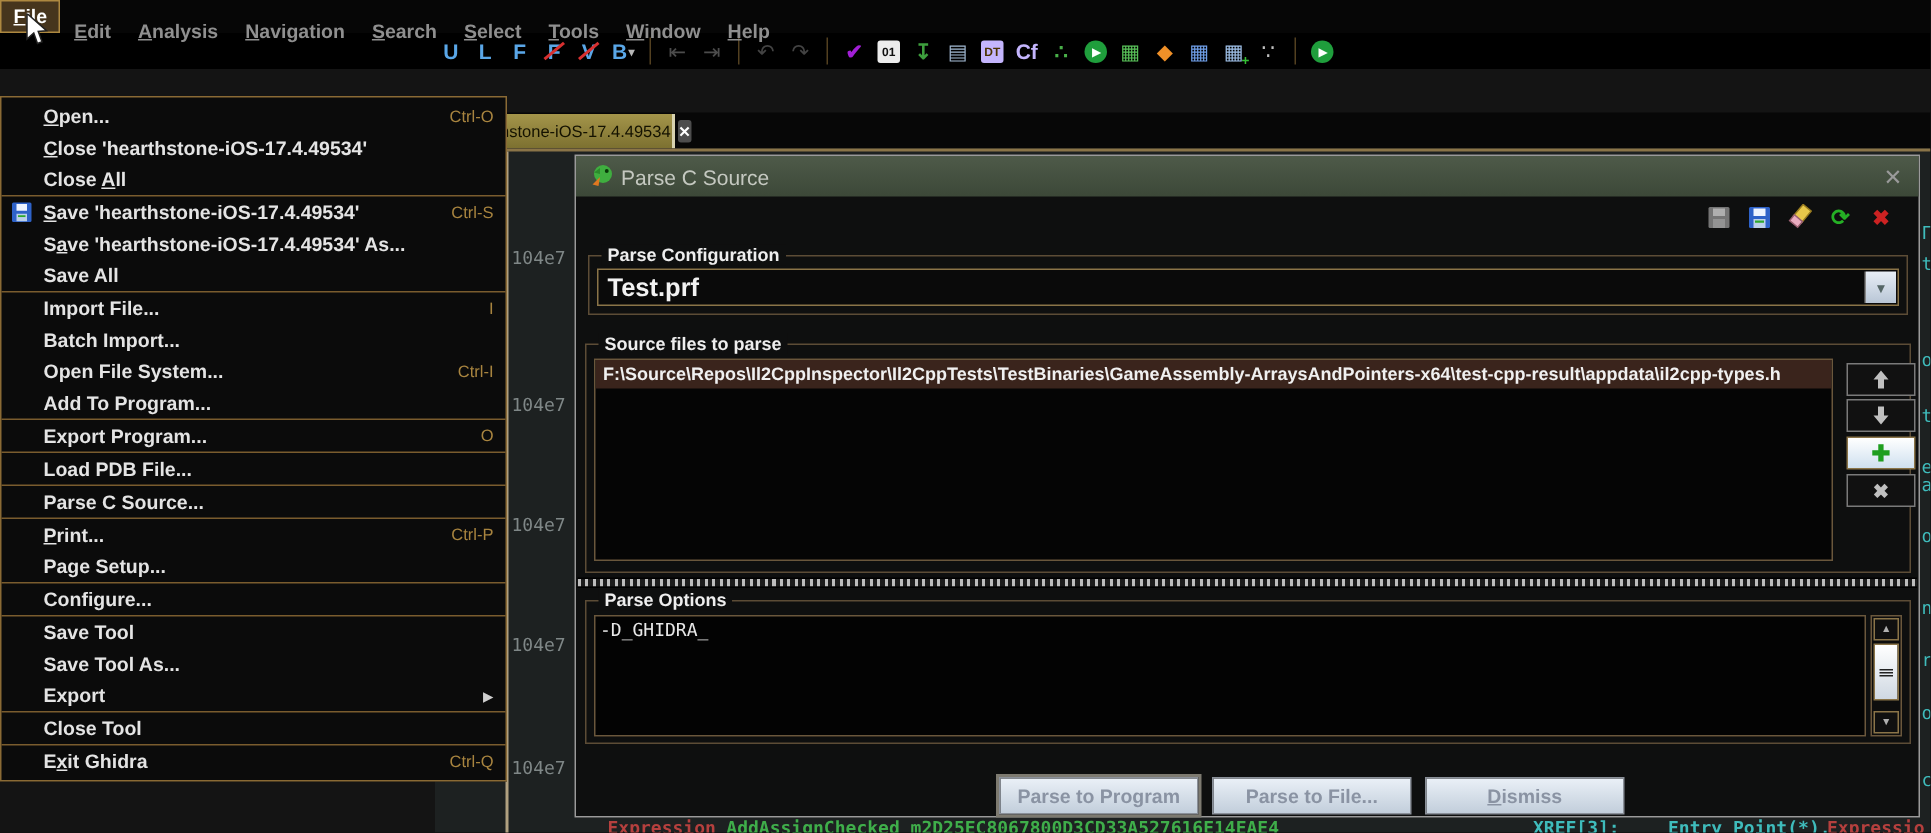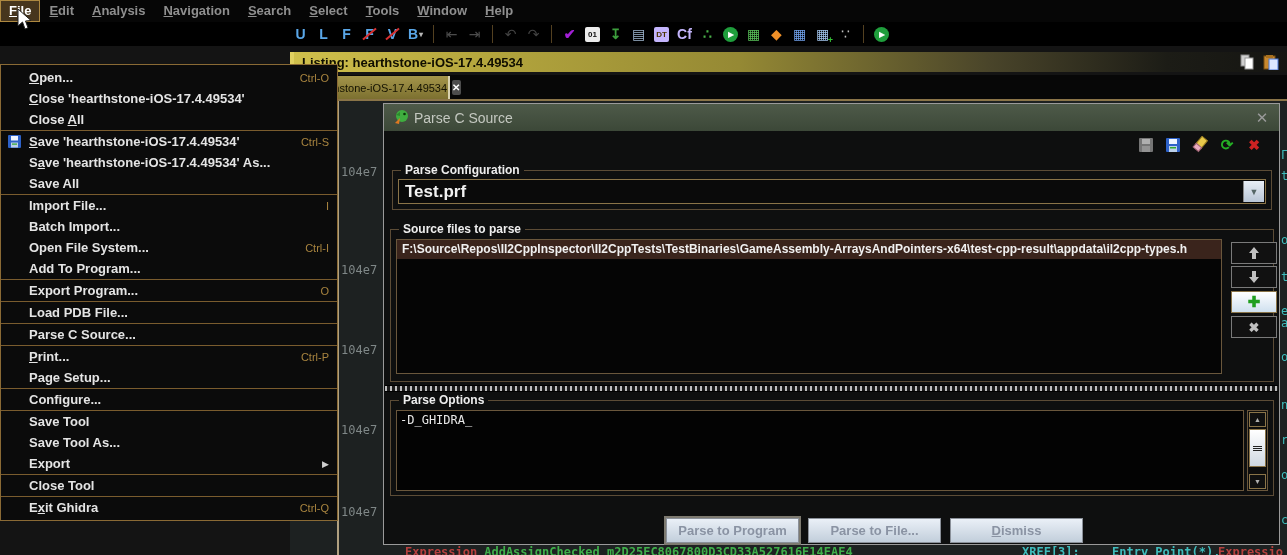--- a/index.html
+++ b/index.html
@@ -2,21 +2,21 @@
 <html><head>
 <meta charset="utf-8">
 <style>
   * { margin:0; padding:0; box-sizing:border-box; }
   html,body { width:1287px; height:555px; overflow:hidden; background:#141414;
     font-family:"Liberation Sans", sans-serif; position:relative; }
 
   
   #menubar { position:absolute; left:0; top:0; width:1287px; height:22px;
     background:#060606; display:flex; align-items:stretch; z-index:40; }
-  .mb-item { padding:3px 9px 2px; font-size:13px; font-weight:bold; color:#8f8f8f; cursor:default; }
+  .mb-item { padding:13px 9px 2px; font-size:13px; font-weight:bold; color:#8f8f8f; cursor:default; }
   .mb-item u { text-decoration:underline; }
   .mb-item.active { background:#46351d; border:1px solid #ad8840; color:#ffffff; padding:2px 8px 1px; }
 
   
   #toolbar { position:absolute; left:0; top:22px; width:1287px; height:24px;
     background:#000; display:flex; align-items:center; gap:6px; padding-left:292px; z-index:5; }
   .tb-icon { width:17px; height:17px; display:flex; align-items:center; justify-content:center;
     font-size:14px; position:relative; flex:0 0 auto; }
   .tb-icon.bold { font-weight:bold; }
   .tb-icon.disabled { opacity:.55; }
@@ -228,36 +228,20 @@
     <span class="tb-icon">
       <span style="color: rgb(192, 192, 192);">∵</span>
     </span>
     <div class="tb-sep"></div>
     <span class="tb-icon">
       <span class="tb-circle" style="background: rgb(31, 158, 60); color: rgb(255, 255, 255);">▶</span>
     </span>
   </div>
 
 <div id="listing">
-  <div id="listing-header">
-    <span id="listing-title">Listing:  hearthstone-iOS-17.4.49534</span>
-    <span class="hdr-icons" style="right:32px;">
-      <svg width="16" height="16">
-          <rect x="2" y="1" width="8" height="11" fill="#cfcfcf" stroke="#888"></rect>
-          <rect x="6" y="4" width="8" height="11" fill="#ffffff" stroke="#999"></rect>
-        </svg>
-    </span>
-    <span class="hdr-icons" style="right:8px;">
-      <svg width="16" height="16">
-          <rect x="1" y="2" width="11" height="13" fill="#c8882e" stroke="#7a4e10"></rect>
-          <rect x="3" y="1" width="7" height="3" fill="#a8701e"></rect>
-          <rect x="6" y="5" width="9" height="11" fill="#dce8ff" stroke="#4a78d8"></rect>
-        </svg>
-    </span>
-  </div>
   <div id="tabbar">
     <div id="tab">
       <span id="tab-label">*hearthstone-iOS-17.4.49534</span>
       <span id="tab-close">✕</span>
     </div>
   </div>
   <div id="listing-content">
     <div id="vline"></div>
     <div id="addr-col">
         <span class="addr" style="top: 64px;">104e7</span>

